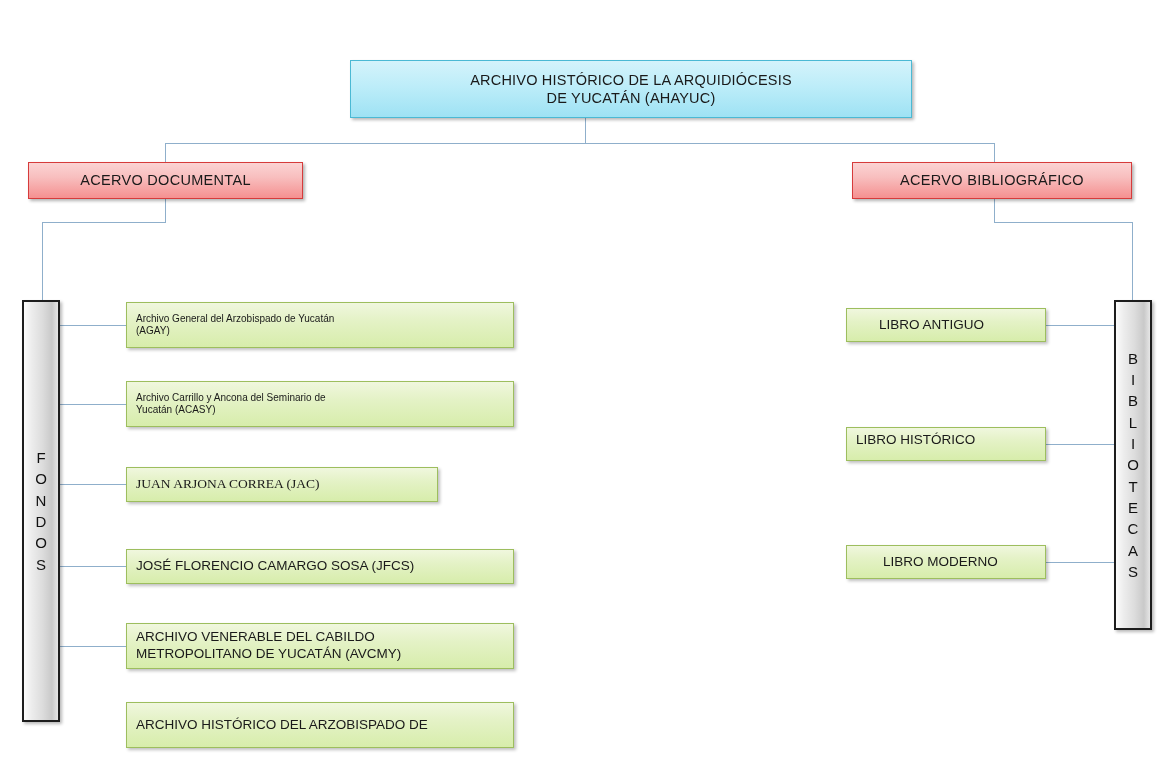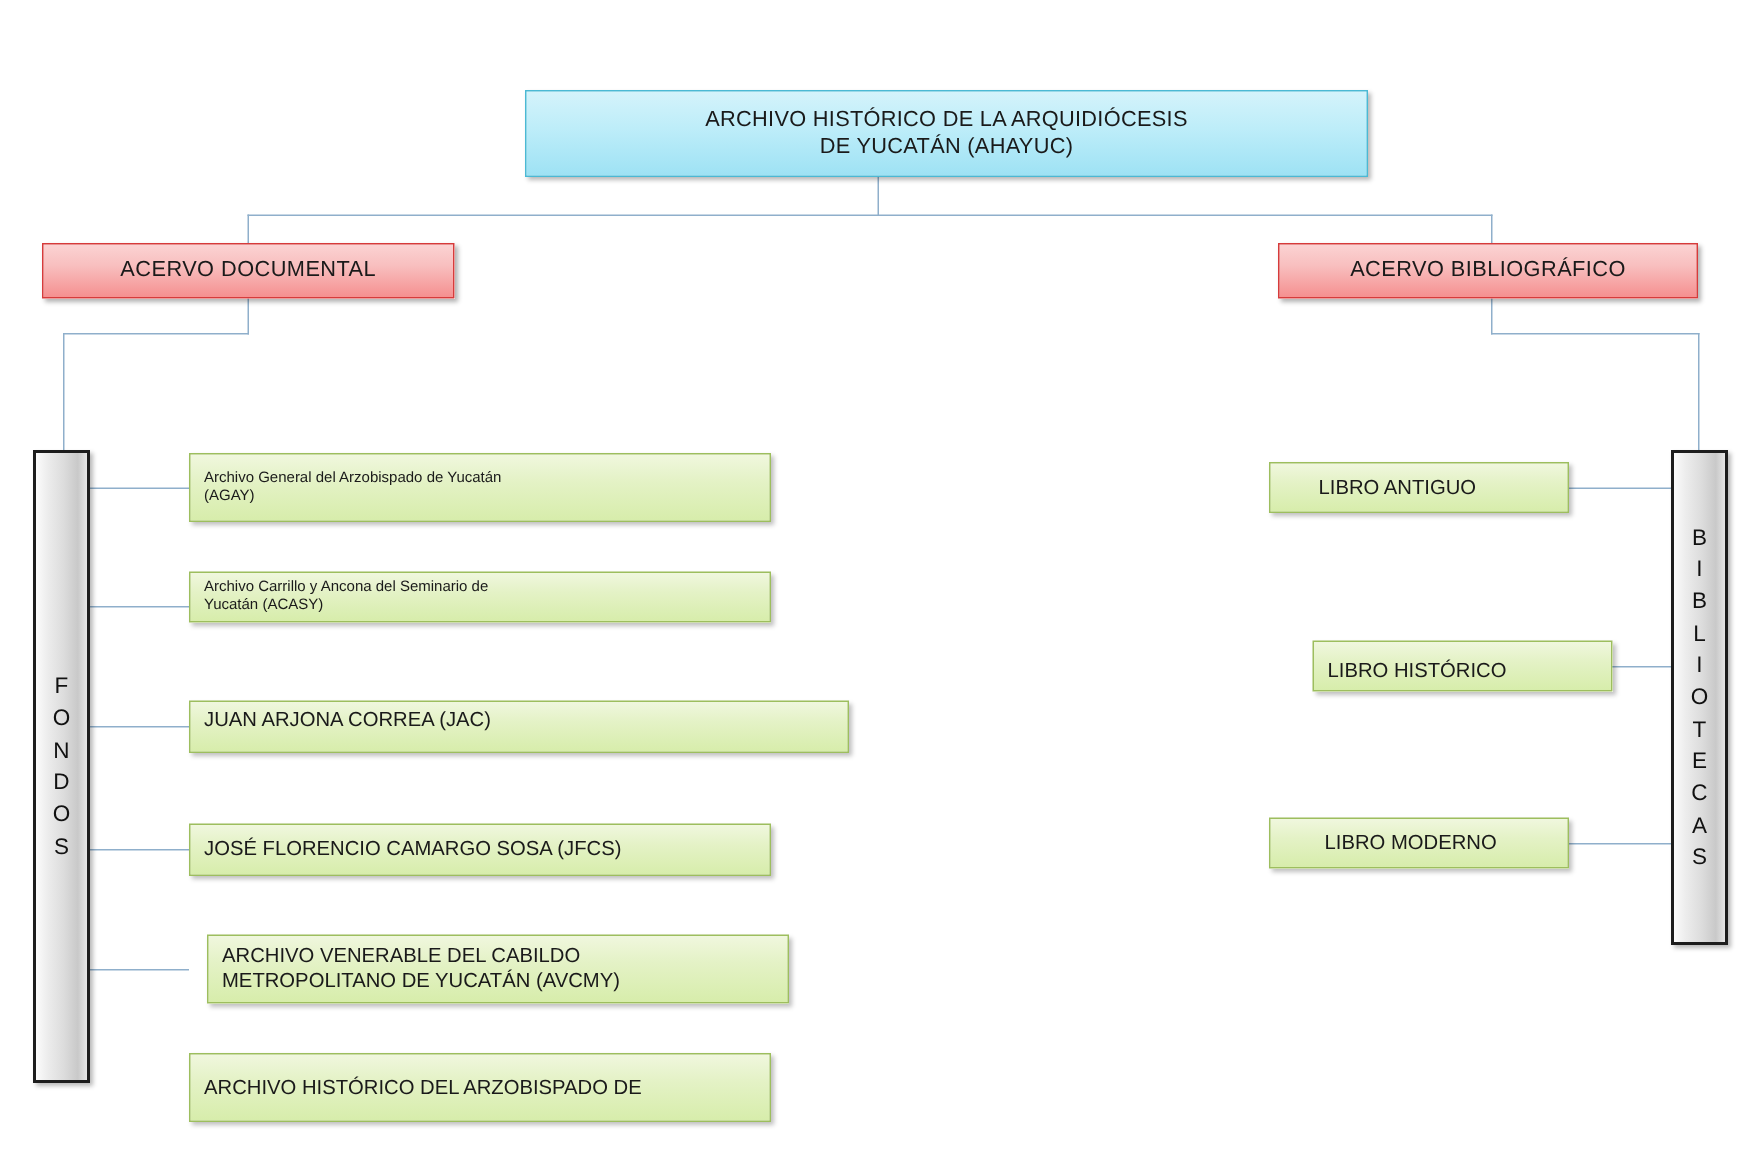--- a/index.html
+++ b/index.html
@@ -161,47 +161,47 @@
     <span class="bar-letter">C</span>
     <span class="bar-letter">A</span>
     <span class="bar-letter">S</span>
   </div>
 
   <div class="node node-green mixed" style="left:126px; top:302px; width:388px; height:46px; flex-direction:column; align-items:flex-start; justify-content:center;">
     <span class="leaf-text">Archivo General del Arzobispado de Yucatán</span>
     <span class="leaf-text">(AGAY)</span>
   </div>
 
-  <div class="node node-green mixed" style="left:126px; top:381px; width:388px; height:34px; flex-direction:column; align-items:flex-start; justify-content:center;">
+  <div class="node node-green mixed" style="left:126px; top:381px; width:388px; height:46px; flex-direction:column; align-items:flex-start; justify-content:center;">
     <span class="leaf-text">Archivo Carrillo y Ancona del Seminario de</span>
     <span class="leaf-text">Yucatán (ACASY)</span>
   </div>
 
-  <div class="node node-green caps" style="left:126px; top:467px; width:440px; height:35px; align-items:flex-start; justify-content:flex-start;">
+  <div class="node node-green caps" style="left:126px; top:467px; width:312px; height:35px; align-items:center; justify-content:flex-start;font-family:Liberation Serif, serif;">
     <span class="leaf-text">JUAN ARJONA CORREA (JAC)</span>
   </div>
 
   <div class="node node-green caps" style="left:126px; top:549px; width:388px; height:35px; align-items:center; justify-content:flex-start;">
     <span class="leaf-text">JOSÉ FLORENCIO CAMARGO SOSA (JFCS)</span>
   </div>
 
-  <div class="node node-green caps" style="left:126px; top:623px; width:388px; height:46px; flex-direction:column; align-items:flex-end; justify-content:center;margin-left:12px;">
+  <div class="node node-green caps" style="left:126px; top:623px; width:388px; height:46px; flex-direction:column; align-items:flex-end; justify-content:center;">
     <span class="leaf-text">ARCHIVO VENERABLE DEL CABILDO</span>
     <span class="leaf-text">METROPOLITANO DE YUCATÁN (AVCMY)</span>
   </div>
 
   <div class="node node-green caps" style="left:126px; top:702px; width:388px; height:46px; flex-direction:column; align-items:flex-start; justify-content:center;">
     <span class="leaf-text">ARCHIVO HISTÓRICO DEL ARZOBISPADO DE</span>
   </div>
 
   <div class="node node-green caps" style="left:846px; top:308px; width:200px; height:34px; align-items:center; justify-content:flex-start;padding-left:32px;">
     <span class="leaf-text">LIBRO ANTIGUO</span>
   </div>
 
-  <div class="node node-green caps" style="left:875px; top:427px; width:200px; height:34px; align-items:flex-end; justify-content:flex-start;">
+  <div class="node node-green caps" style="left:846px; top:427px; width:200px; height:34px; align-items:flex-start; justify-content:flex-start;">
     <span class="leaf-text">LIBRO HISTÓRICO</span>
   </div>
 
   <div class="node node-green caps" style="left:846px; top:545px; width:200px; height:34px; align-items:center; justify-content:flex-start;padding-left:36px;">
     <span class="leaf-text">LIBRO MODERNO</span>
   </div>
 
 </div>
 
 </body></html>

